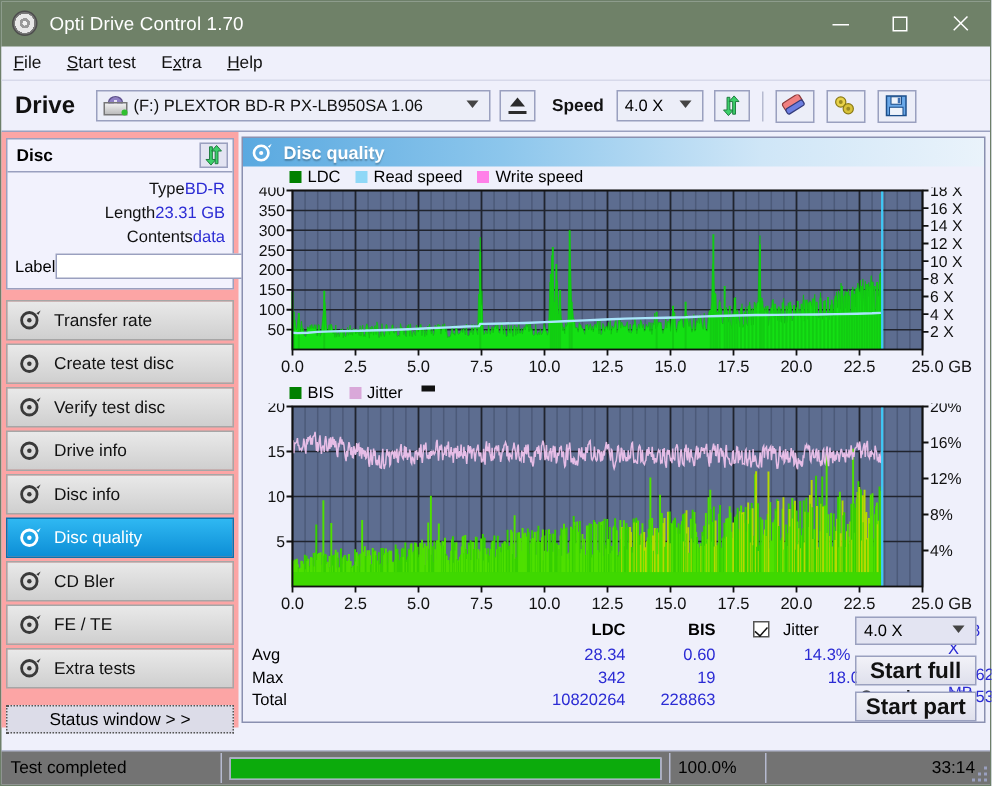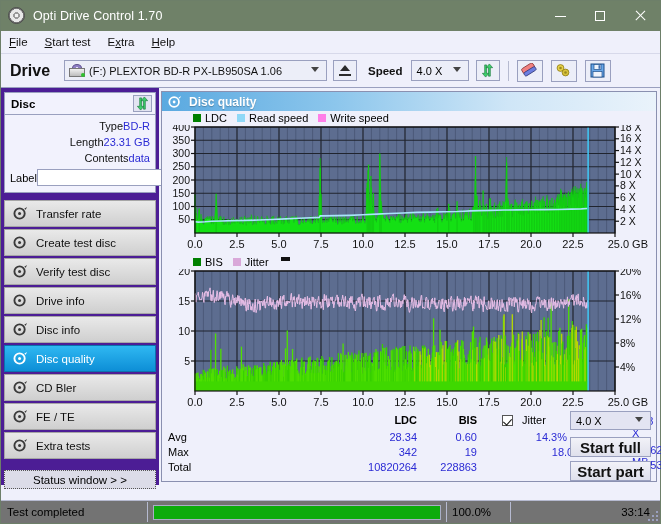--- a/index.html
+++ b/index.html
@@ -72,21 +72,21 @@
   .refresh-btn{margin-left:7px;width:24px;height:21px;background:#eceef8;border:1px solid #9aa0bf;
         box-sizing:border-box;display:flex;align-items:center;justify-content:center;}
   .sep{margin-left:8px;width:1px;height:20px;background:#b6bad0;}
   .icon-btn{margin-left:8px;width:26px;height:22px;background:#eceef8;border:1px solid #9aa0bf;
         box-sizing:border-box;display:flex;align-items:center;justify-content:center;}
 
   .arrows-svg{width:15px;height:15px;}
 
   
   .content{display:flex;height:397px;}
-  .sidebar{width:158px;background:#4c1d95;padding:4px 3px 0 3px;box-sizing:border-box;}
+  .sidebar{width:158px;background:#fca5a5;padding:4px 3px 0 3px;box-sizing:border-box;}
 
   .disc-panel{border:1px solid #9aa0bf;background:#f2f2fd;}
   .disc-head{height:21px;display:flex;align-items:center;justify-content:space-between;
         border-bottom:1px solid #9aa0bf;padding:0 3px 0 6px;}
   .disc-head b{font-size:11.5px;}
   .mini-btn{width:19px;height:17px;border:1px solid #9aa0bf;background:#e3e4f2;
         display:flex;align-items:center;justify-content:center;box-sizing:border-box;}
   .disc-rows{padding:3px 5px 4px 5px;}
   .drow{display:flex;justify-content:flex-end;align-items:center;height:16px;font-size:11px;}
   .drow .k{color:#111;}

